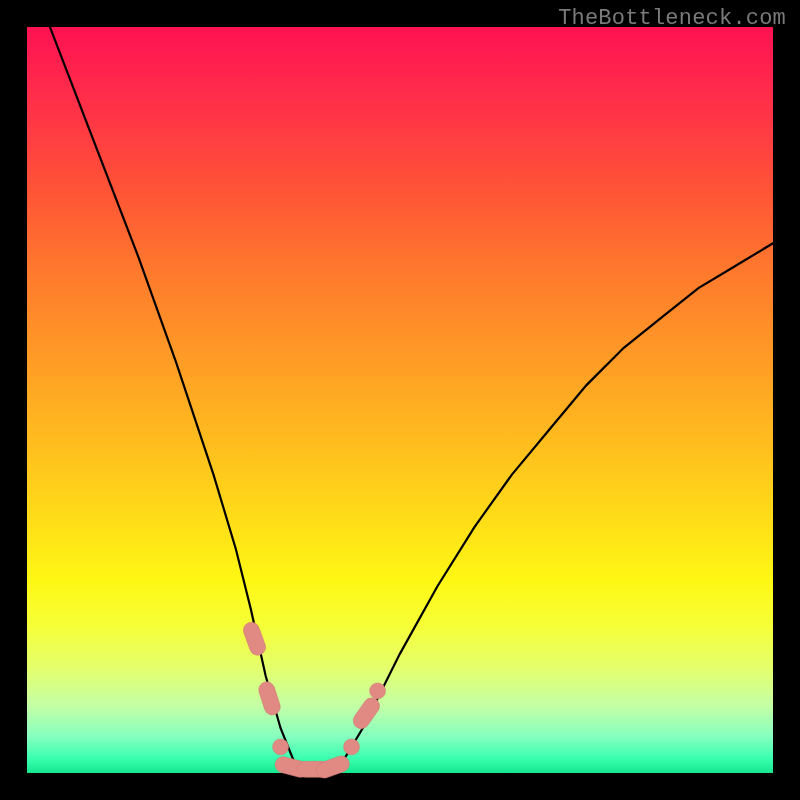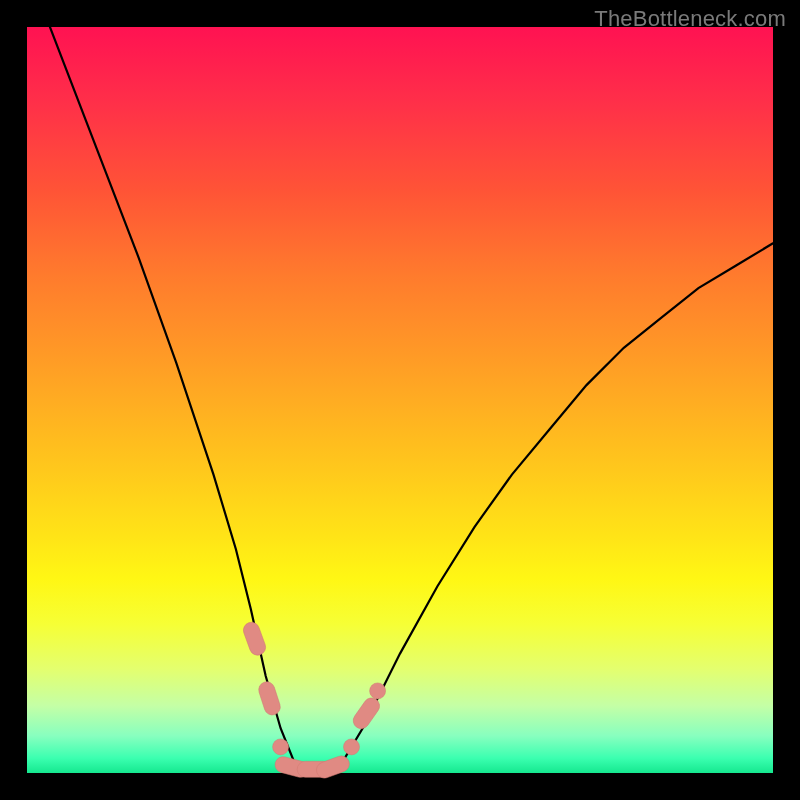--- a/index.html
+++ b/index.html
@@ -19,20 +19,21 @@
   }
   .watermark {
     position: absolute;
     top: 6px;
     right: 14px;
     color: #7a7a7a;
     font-size: 22px;
     font-weight: 400;
     letter-spacing: 0.2px;
     z-index: 5;
+    font-family: Liberation Mono, monospace;
   }
   .plot-area {
     position: absolute;
     left: 27px;
     top: 27px;
     width: 746px;
     height: 746px;
     background: linear-gradient(to bottom,
       #ff1252 0%,
       #ff2f49 10%,

